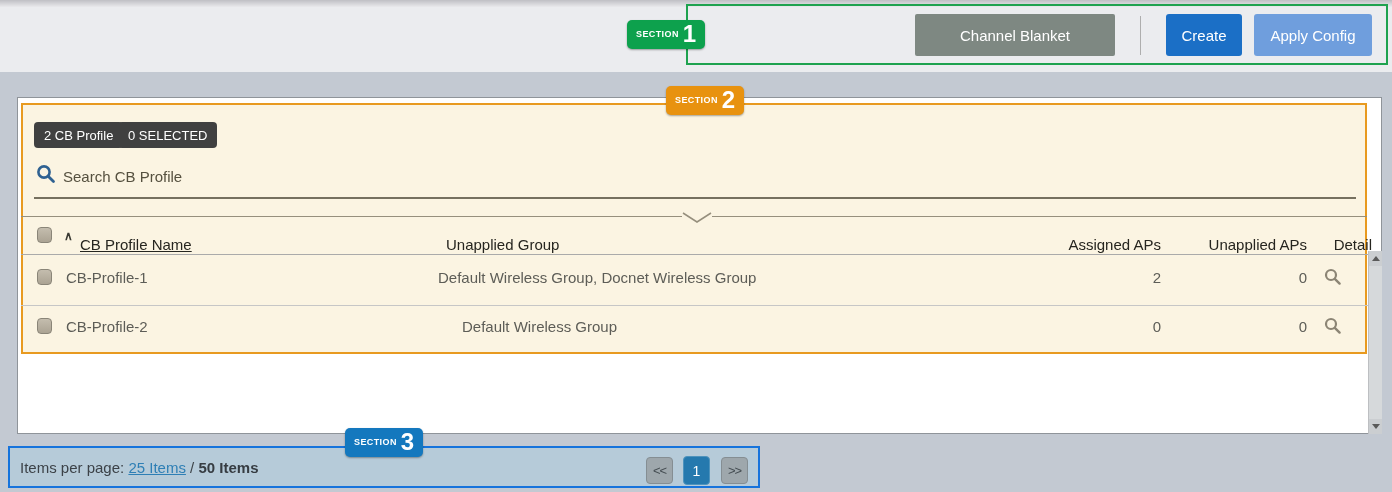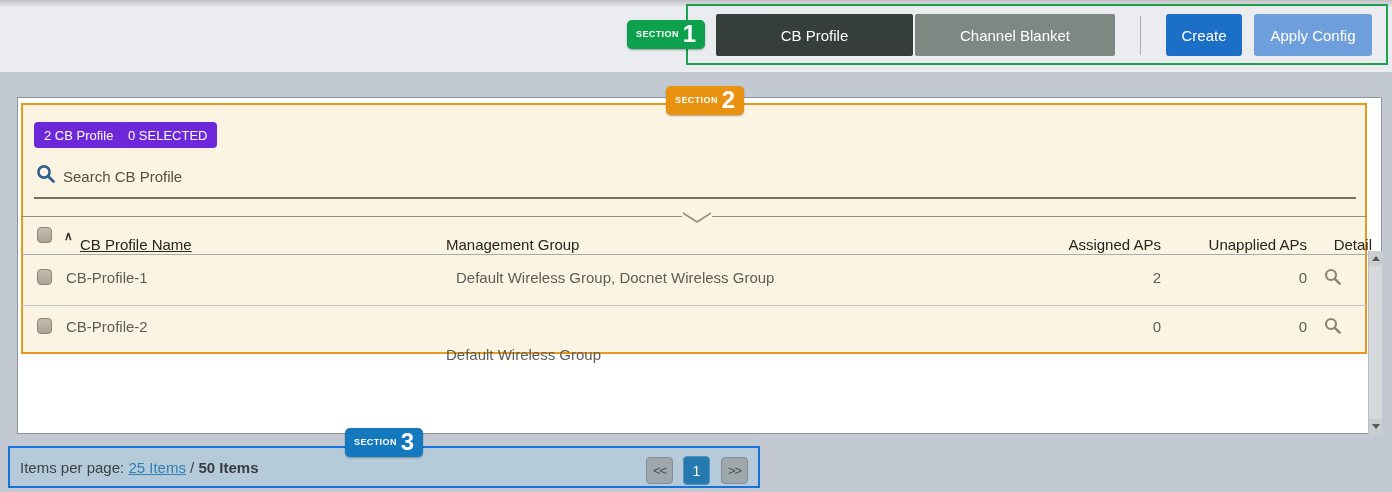--- a/index.html
+++ b/index.html
@@ -34,21 +34,21 @@
   .tab-active { left:716px; top:14px; width:197px; height:42px; background:#353e3a; border-radius:2px; }
   .tab-inactive { left:915px; top:14px; width:200px; height:42px; background:#7e8882; border-radius:2px; }
   .tb-divider { position:absolute; left:1140px; top:16px; width:1px; height:39px; background:#aeaeae; }
   .btn-create { left:1166px; top:14px; width:76px; height:42px; background:#1b6fc6; border-radius:3px; }
   .btn-apply { left:1254px; top:14px; width:118px; height:42px; background:#6f9edd; border-radius:3px; }
 
   
   .container { position:absolute; left:17px; top:97px; width:1365px; height:337px;
     background:#fff; border:1px solid #8f949a; }
   .chip { position:absolute; height:26px; display:flex; align-items:center; padding:0 10px;
-    background:#6d28d9; color:#fff; font-size:13px; border-radius:4px; }
+    background:#404040; color:#fff; font-size:13px; border-radius:4px; }
   .chip1 { left:16px; top:24px; }
   .chip2 { left:100px; top:24px; }
   .search-input { position:absolute; left:45px; top:66px; width:320px; height:24px;
     border:none; outline:none; background:transparent; font-size:15px; color:#46412f;
     font-family:Liberation Sans, sans-serif; }
   .search-input::placeholder { color:#55503f; opacity:1; }
   .search-underline { position:absolute; left:16px; top:99px; width:1322px; height:2px; background:#76705f; }
   .notch-line { position:absolute; top:118px; height:1px; background:#968f7d; }
   .hdr-sep { position:absolute; left:3px; top:156px; width:1347px; height:1px; background:#aaaaaa; }
   .row-sep { position:absolute; left:3px; top:207px; width:1347px; height:1px; background:#c6c6c6; }
@@ -82,23 +82,20 @@
     color:#454d52; letter-spacing:-1px; }
   .pg-first { left:636px; } .pg-last { left:711px; }
   .pg-current { left:673px; top:8px; width:27px; height:29px; background:#2579ae;
     border:1px solid #4e93bd; color:#fff; font-size:14px; }
 </style>
 </head>
 <body>
 
 <div class="topbar">
   <div class="topstrip"></div>
-  <div class="tab tab-active">
-    <span>CB Profile</span>
-  </div>
   <div class="tab tab-inactive">
     <span>Channel Blanket</span>
   </div>
   <div class="tb-divider"></div>
   <div class="actbtn btn-create">
     <span>Create</span>
   </div>
   <div class="actbtn btn-apply">
     <span>Apply Config</span>
   </div>
@@ -130,40 +127,40 @@
 
   <div class="notch-line" style="left:3px; width:661px;"></div>
   <div class="notch-line" style="left:694px; width:655px;"></div>
   <svg class="abs" style="left:664px; top:114px;" width="30" height="12" viewBox="0 0 30 12">
     <polyline points="1,1 15,10 29,1" fill="#fbf4e2" stroke="#968f7d" stroke-width="1.5"></polyline>
   </svg>
 
   <div class="checkbox" style="left:19px; top:129px;"></div>
   <span class="sort-caret">∧</span>
   <div class="hdr-text underlined" style="left:62px; top:130px;">CB Profile Name</div>
-  <div class="hdr-text" style="left:428px; top:130px;">Management Group</div>
+  <div class="hdr-text" style="left:428px; top:130px;">Unapplied Group</div>
   <div class="hdr-text col-center" style="left:1003px; top:130px; width:140px;">Assigned APs</div>
   <div class="hdr-text col-center" style="left:1149px; top:130px; width:140px;">Unapplied APs</div>
   <div class="hdr-text col-center" style="left:1274px; top:130px; width:80px;">Detail</div>
   <div class="hdr-sep"></div>
 
   <div class="checkbox" style="left:19px; top:171px;"></div>
   <div class="cell-text" style="left:48px; top:171px;">CB-Profile-1</div>
-  <div class="cell-text" style="left:438px; top:171px;">Default Wireless Group, Docnet Wireless Group</div>
+  <div class="cell-text" style="left:420px; top:171px;">Default Wireless Group, Docnet Wireless Group</div>
   <div class="cell-text col-center" style="left:1003px; top:171px; width:140px;">2</div>
   <div class="cell-text col-center" style="left:1149px; top:171px; width:140px;">0</div>
   <svg class="abs" style="left:1306px; top:170px;" width="18" height="18" viewBox="0 0 18 18">
     <circle cx="7" cy="7" r="5" fill="none" stroke="#8c8575" stroke-width="2.2"></circle>
     <line x1="10.8" y1="10.8" x2="15.6" y2="15.6" stroke="#8c8575" stroke-width="2.4" stroke-linecap="round"></line>
   </svg>
   <div class="row-sep"></div>
 
   <div class="checkbox" style="left:19px; top:220px;"></div>
   <div class="cell-text" style="left:48px; top:220px;">CB-Profile-2</div>
-  <div class="cell-text" style="left:428px; top:220px;margin-top:28px;">Default Wireless Group</div>
+  <div class="cell-text" style="left:444px; top:220px;">Default Wireless Group</div>
   <div class="cell-text col-center" style="left:1003px; top:220px; width:140px;">0</div>
   <div class="cell-text col-center" style="left:1149px; top:220px; width:140px;">0</div>
   <svg class="abs" style="left:1306px; top:219px;" width="18" height="18" viewBox="0 0 18 18">
     <circle cx="7" cy="7" r="5" fill="none" stroke="#8c8575" stroke-width="2.2"></circle>
     <line x1="10.8" y1="10.8" x2="15.6" y2="15.6" stroke="#8c8575" stroke-width="2.4" stroke-linecap="round"></line>
   </svg>
 
   <div class="vscroll">
     <div class="sb-btn sb-up">
         <div class="tri-up"></div>

